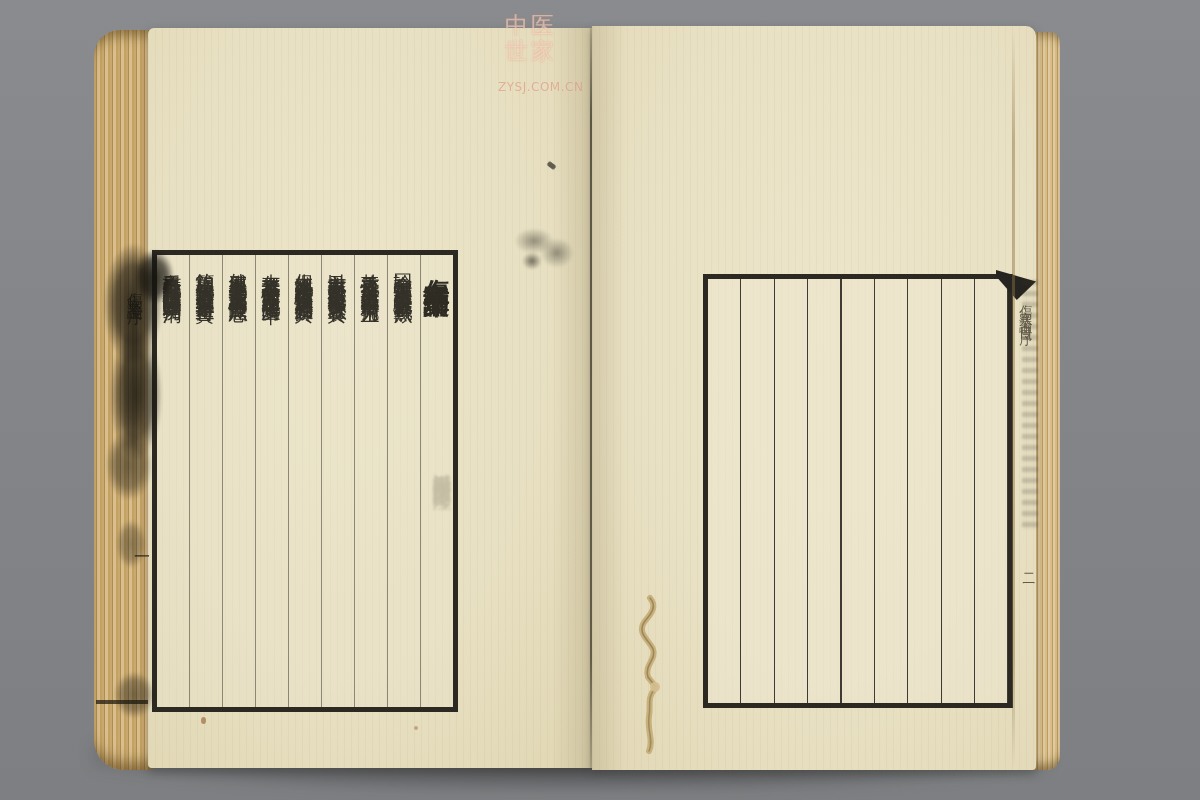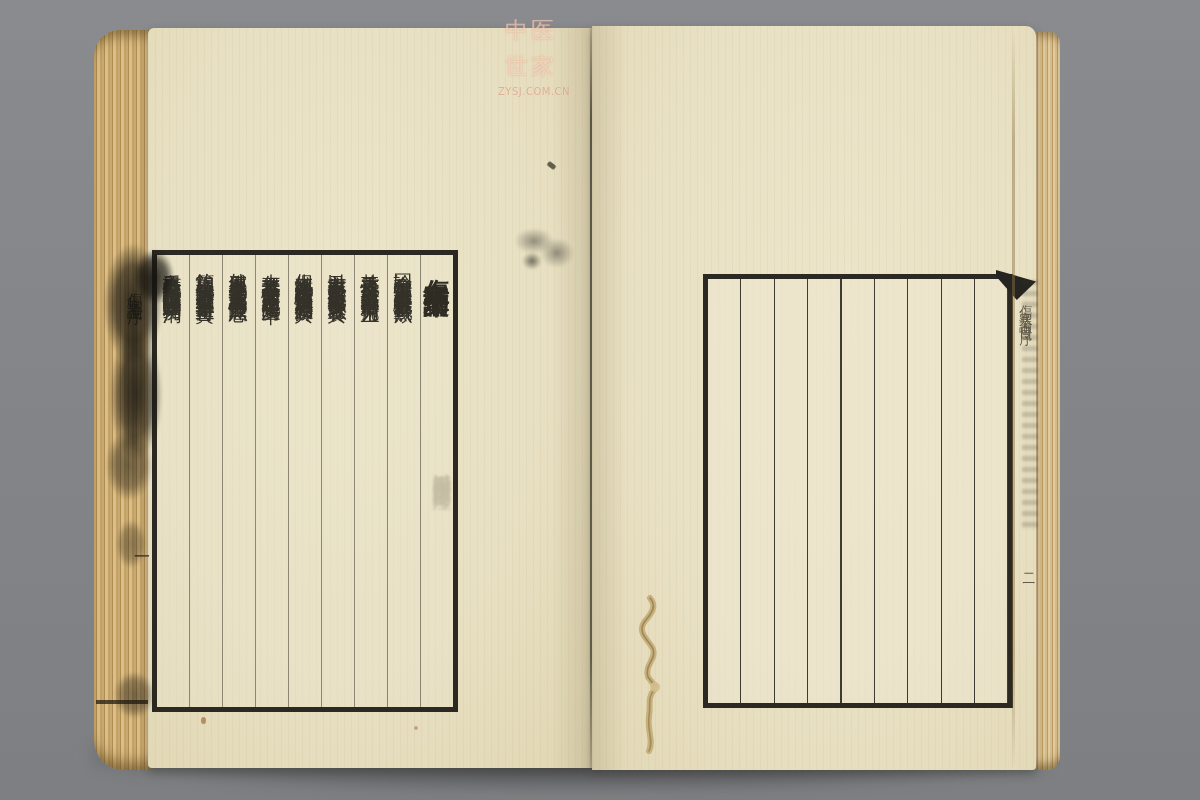--- a/index.html
+++ b/index.html
@@ -104,24 +104,24 @@
     transform:rotate(38deg);border-radius:2px;filter:blur(.4px);}
   .speck2{left:201px;top:717px;width:5px;height:7px;background:rgba(150,90,45,.6);border-radius:50%;filter:blur(.4px);}
   .speck3{left:414px;top:726px;width:4px;height:4px;background:rgba(150,95,50,.45);border-radius:50%;filter:blur(.4px);}
 
   
   .stem{left:614px;top:588px;}
 
   
   .watermark{left:498px;top:12px;width:66px;height:82px;opacity:.8;text-align:center;
     font-family:"DejaVu Sans","Liberation Sans",sans-serif;}
-  .wm-chars{font-size:23px;line-height:36px;letter-spacing:3px;
+  .wm-chars{font-size:23px;line-height:26px;letter-spacing:3px;
     color:rgba(252,246,236,.55);text-shadow:0 0 2px rgba(225,125,95,.55),0 0 1px rgba(225,125,95,.4);
     white-space:pre-line;}
-  .wm-caption{margin-top:2px;font-size:10px;letter-spacing:.5px;color:rgba(210,105,80,.55);
+  .wm-caption{margin-top:16px;font-size:12px;letter-spacing:.5px;color:rgba(210,105,80,.55);
     text-shadow:0 0 1px rgba(255,255,255,.4);}
 </style>
 </head>
 <body>
 
 <div class="abs book-shadow"></div>
 
 <div class="abs stack-left"></div>
 <div class="abs stack-left-line"></div>
 <div class="abs stack-right"></div>

